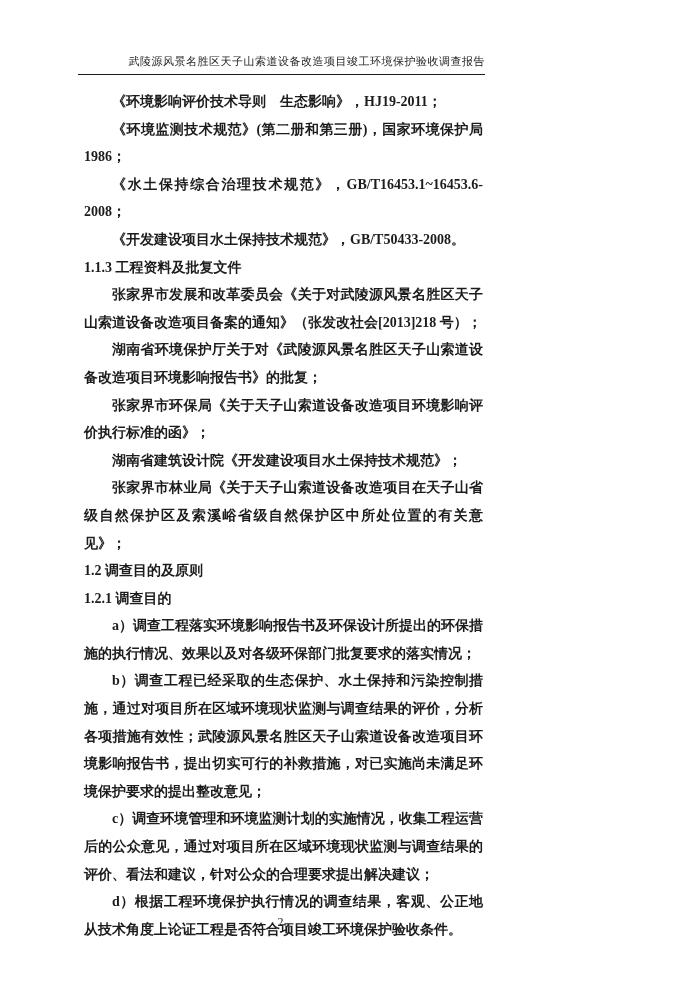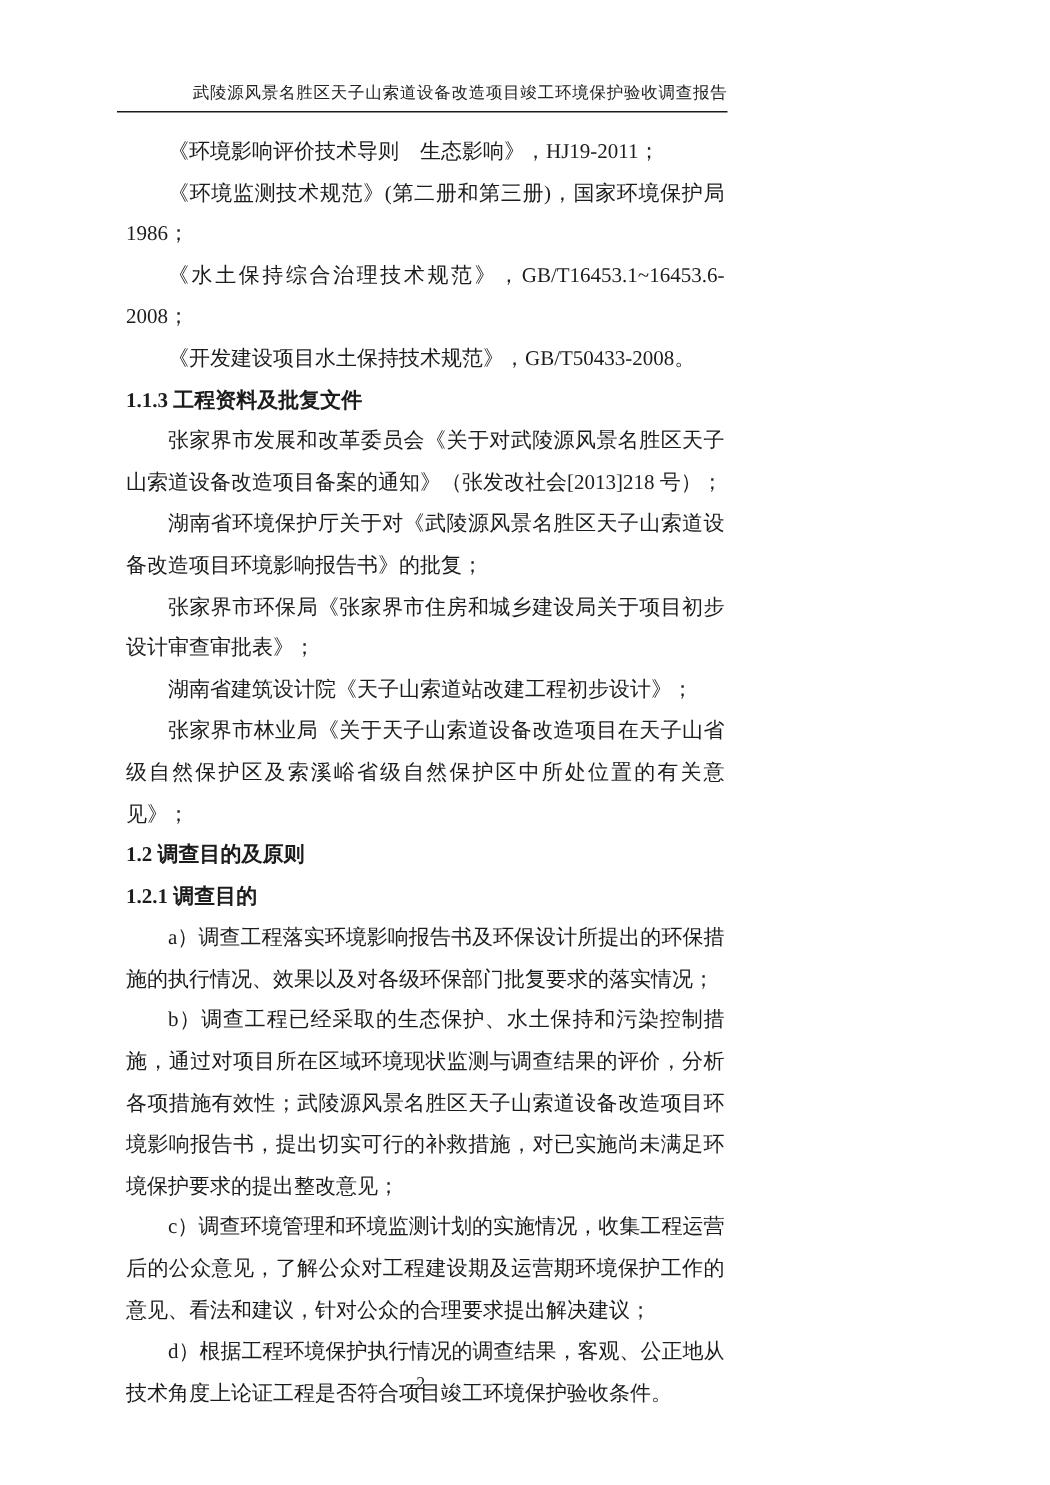--- a/index.html
+++ b/index.html
@@ -34,21 +34,21 @@
     left: 84px;
     right: 78px;
     font-size: 14px;
     line-height: 27.6px;
     text-align: justify;
   }
   .content p {
     margin: 0;
     padding: 0;
   }
-  .indent { text-indent: 2em; }
+  .indent { text-indent: 2em; font-weight: bold; }
   .h2 { font-weight: bold; }
   .h3 { font-weight: bold; }
   .footer {
     position: absolute;
     top: 915px;
     left: 0;
     width: 100%;
     text-align: center;
     font-size: 12px;
     color: #222222;
@@ -64,28 +64,28 @@
   </div>
 
   <div class="content">
     <p class="indent">《环境影响评价技术导则　生态影响》，HJ19-2011；</p>
     <p class="indent">《环境监测技术规范》(第二册和第三册)，国家环境保护局 1986；</p>
     <p class="indent">《水土保持综合治理技术规范》，GB/T16453.1~16453.6-2008；</p>
     <p class="indent">《开发建设项目水土保持技术规范》，GB/T50433-2008。</p>
     <p class="h3">1.1.3 工程资料及批复文件</p>
     <p class="indent">张家界市发展和改革委员会《关于对武陵源风景名胜区天子山索道设备改造项目备案的通知》（张发改社会[2013]218 号）；</p>
     <p class="indent">湖南省环境保护厅关于对《武陵源风景名胜区天子山索道设备改造项目环境影响报告书》的批复；</p>
-    <p class="indent">张家界市环保局《张家界市住房和城乡建设局关于项目初步设计审查审批表》；</p>
-    <p class="indent">湖南省建筑设计院《天子山索道站改建工程初步设计》；</p>
+    <p class="indent">张家界市环保局《关于天子山索道设备改造项目环境影响评价执行标准的函》；</p>
+    <p class="indent">湖南省建筑设计院《开发建设项目水土保持技术规范》；</p>
     <p class="indent">张家界市林业局《关于天子山索道设备改造项目在天子山省级自然保护区及索溪峪省级自然保护区中所处位置的有关意见》；</p>
     <p class="h2">1.2 调查目的及原则</p>
     <p class="h3">1.2.1 调查目的</p>
     <p class="indent">a）调查工程落实环境影响报告书及环保设计所提出的环保措施的执行情况、效果以及对各级环保部门批复要求的落实情况；</p>
     <p class="indent">b）调查工程已经采取的生态保护、水土保持和污染控制措施，通过对项目所在区域环境现状监测与调查结果的评价，分析各项措施有效性；武陵源风景名胜区天子山索道设备改造项目环境影响报告书，提出切实可行的补救措施，对已实施尚未满足环境保护要求的提出整改意见；</p>
-    <p class="indent">c）调查环境管理和环境监测计划的实施情况，收集工程运营后的公众意见，了解公众对工程建设期及运营期环境保护工作的意见、看法和建议，针对公众的合理要求提出解决建议；</p>
+    <p class="indent">c）调查环境管理和环境监测计划的实施情况，收集工程运营后的公众意见，通过对项目所在区域环境现状监测与调查结果的评价、看法和建议，针对公众的合理要求提出解决建议；</p>
     <p class="indent">d）根据工程环境保护执行情况的调查结果，客观、公正地从技术角度上论证工程是否符合项目竣工环境保护验收条件。</p>
   </div>
 
   <div class="footer">
     <span>2</span>
   </div>
 
 </div>
 
 </body></html>

